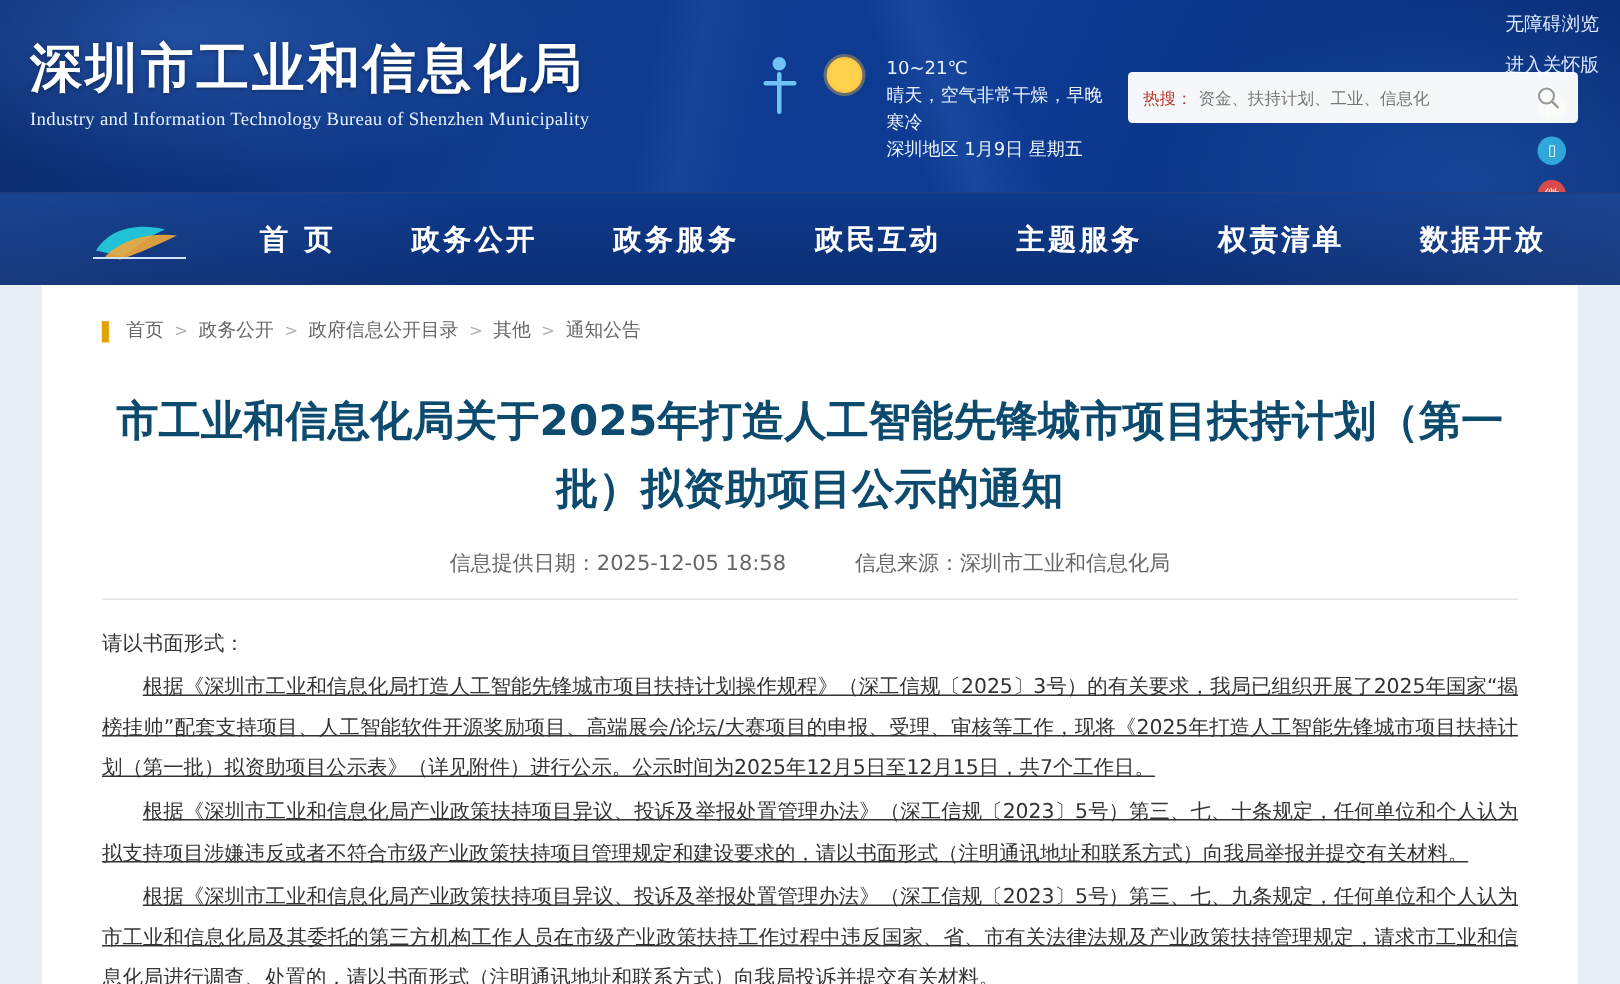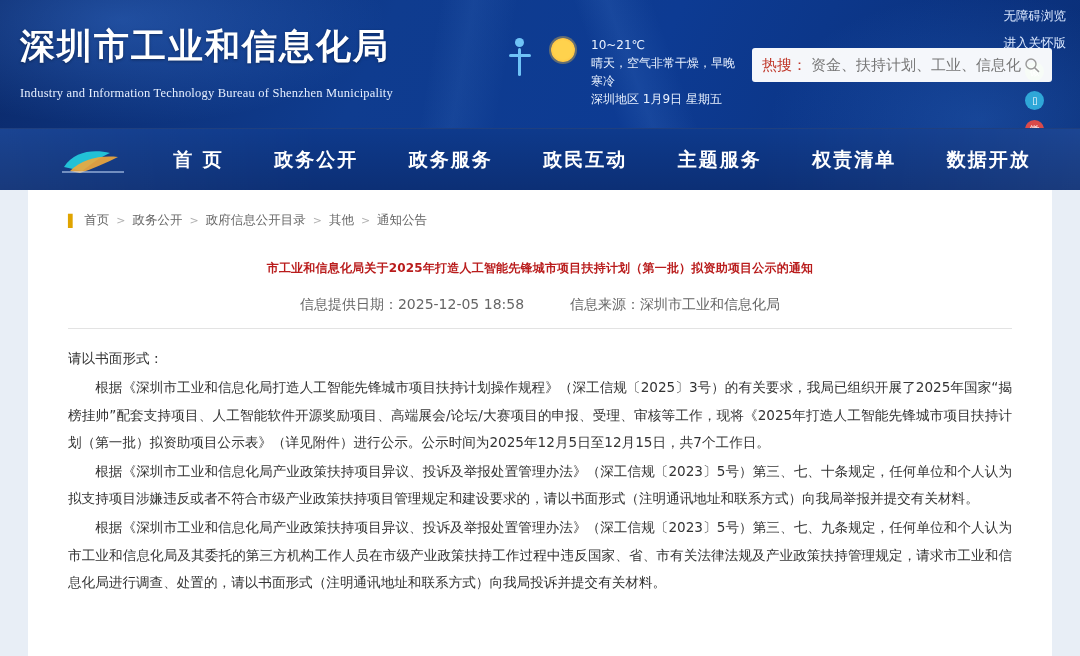--- a/index.html
+++ b/index.html
@@ -48,21 +48,21 @@
   .logo-area {
     position: absolute; left: 20px; top: 26px; z-index: 4;
   }
   .logo-cn {
     font-family: "DejaVu Sans", "Liberation Sans", sans-serif;
     font-size: 35px; font-weight: bold; color: #ffffff;
     letter-spacing: 2px; line-height: 1.15;
     text-shadow: 0 1px 3px rgba(0,0,0,.35);
   }
   .logo-en {
-    font-size: 12.5px; color: #e7f0ff; letter-spacing: .2px; margin-top: 20px;
+    font-size: 12.5px; color: #e7f0ff; letter-spacing: .2px; margin-top: 6px;
     font-family: "Liberation Serif", serif;
   }
 
   .weather {
     position: absolute; left: 505px; top: 36px; z-index: 4;
     display: flex; align-items: flex-start; gap: 16px;
     color: #eaf2ff; font-size: 12px; line-height: 1.5;
   }
   .wmark {
     width: 30px; height: 46px; position: relative;
@@ -79,21 +79,21 @@
   }
   .wtxt { max-width: 150px; }
 
   .search-box {
     position: absolute; right: 28px; top: 48px; z-index: 5;
     width: 300px; height: 34px;
     background: rgba(255,255,255,.96);
     border-radius: 3px;
     display: flex; align-items: center;
     padding: 0 10px;
-    font-size: 15px; color: #8a8a8a;
+    font-size: 11px; color: #8a8a8a;
   }
   .search-hot { color: #c0392b; white-space: nowrap; margin-right: 4px; }
   .search-kw { color: #777; flex: 1; white-space: nowrap; overflow: hidden; }
   .search-icon-btn {
     width: 20px; height: 20px; flex: 0 0 20px;
     display: flex; align-items: center; justify-content: center;
   }
 
   
   .nav {
@@ -137,21 +137,21 @@
     padding: 22px 0 14px 0;
     font-size: 12.5px; color: #666;
     border-bottom: 0;
   }
   .crumb .home-ic { color: #e0a400; font-size: 12px; }
   .crumb a { color: #666; text-decoration: none; }
   .crumb .gt { color: #b0b0b0; font-size: 11px; }
 
   h1.title {
     text-align: center;
-    font-size: 12px; font-weight: bold; color: #b91c1c;
+    font-size: 28px; font-weight: bold; color: #0c4a6e;
     line-height: 1.6;
     margin: 16px 0 0 0;
     letter-spacing: .2px;
     font-family: "DejaVu Sans", "Liberation Sans", sans-serif;
   }
   .meta {
     margin-top: 18px;
     display: flex; justify-content: center; gap: 46px;
     font-size: 14px; color: #666;
   }
@@ -163,21 +163,21 @@
 
   .article {
     padding-top: 16px;
     font-size: 13.6px;
     line-height: 2.0;
     color: #333;
     text-align: justify;
     font-family: "DejaVu Sans", "Liberation Sans", sans-serif;
   }
   .article p { margin-bottom: 2px; }
-  .indent { text-indent: 2em; }
+  .indent { text-indent: 2em; text-decoration: underline; }
 </style>
 </head>
 <body>
 
 <div class="header">
 
   <div class="hdr-top">
     <a href="#">无障碍浏览</a>
     <a href="#">进入关怀版</a>
     <span class="circ wx">微</span>

